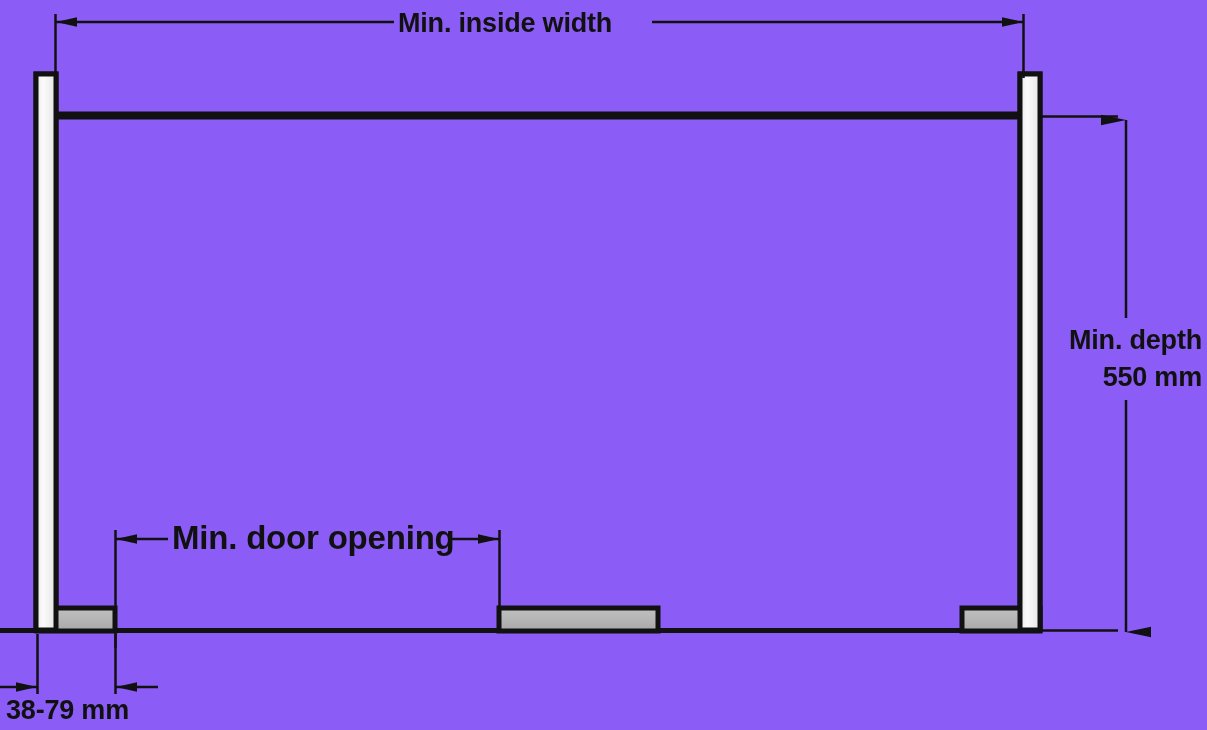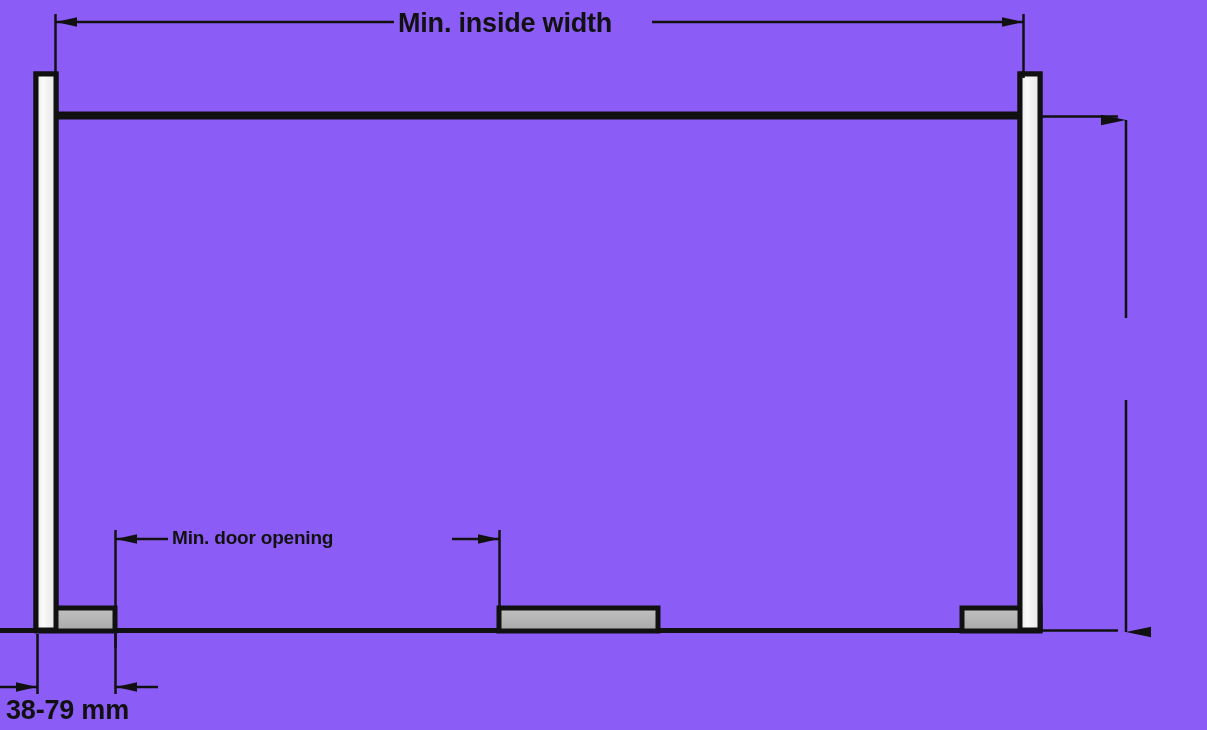--- a/index.html
+++ b/index.html
@@ -35,21 +35,21 @@
   }
   #label-inside-width {
     left: 398px;
     top: 8px;
     font-size: 27px;
     line-height: 30px;
   }
   #label-door-opening {
     left: 172px;
     top: 523px;
-    font-size: 19px;
+    font-size: 33px;
     line-height: 30px;
   }
   #label-min-depth {
     left: 1047px;
     top: 322px;
     font-size: 27px;
     line-height: 37px;
     text-align: right;
     width: 155px;
   }
@@ -160,16 +160,20 @@
 
       <line x1="0" y1="687" x2="37" y2="687" stroke="#111111" stroke-width="2.5" marker-end="url(#arrRight)"></line>
       <line x1="116" y1="687" x2="158" y2="687" stroke="#111111" stroke-width="2.5" marker-start="url(#arrLeft)"></line>
     </g>
   </svg>
 
   <div class="dim-label" id="label-inside-width">Min. inside width</div>
 
   <div class="dim-label" id="label-door-opening">Min. door opening</div>
 
+  <div class="dim-label" id="label-min-depth">
+    <span class="depth-line">Min. depth</span>
+    <span class="depth-line">550 mm</span>
+  </div>
 
   <div class="dim-label" id="label-thickness">38-79 mm</div>
 
 </div>
 
 </body></html>

